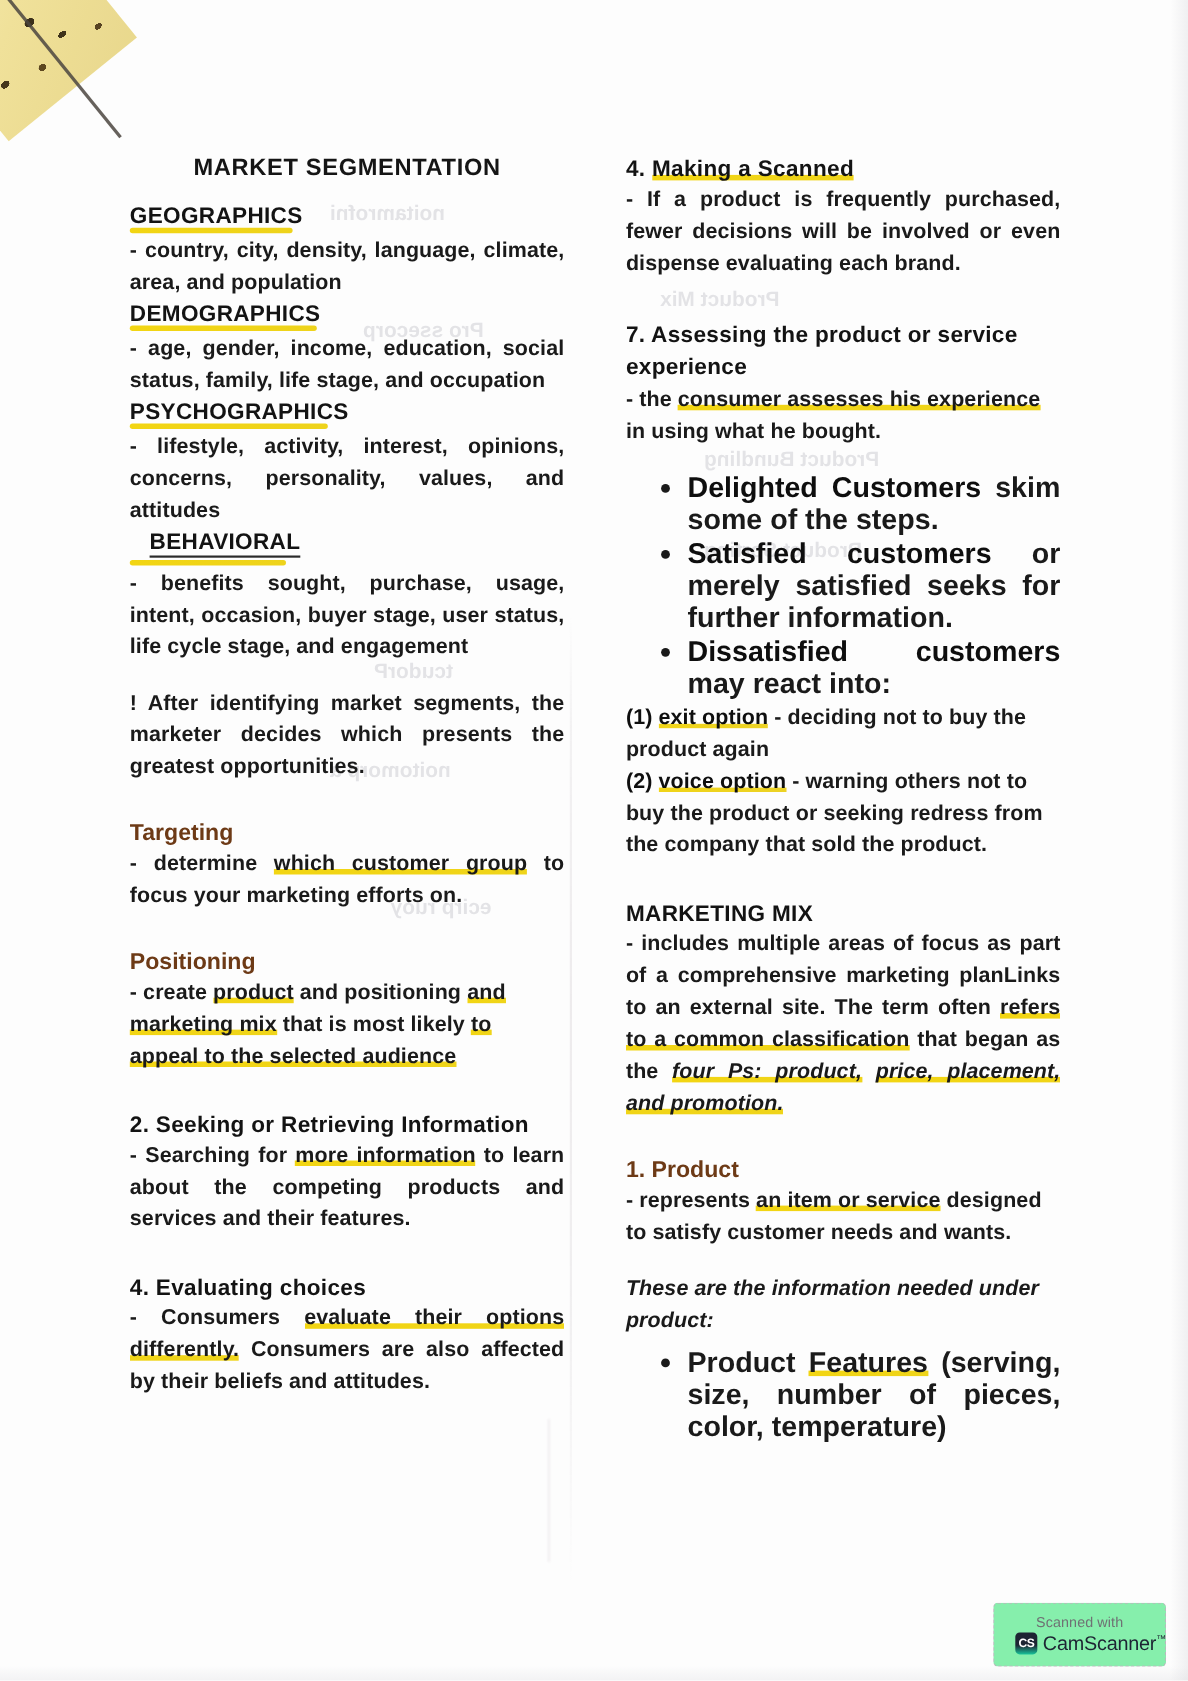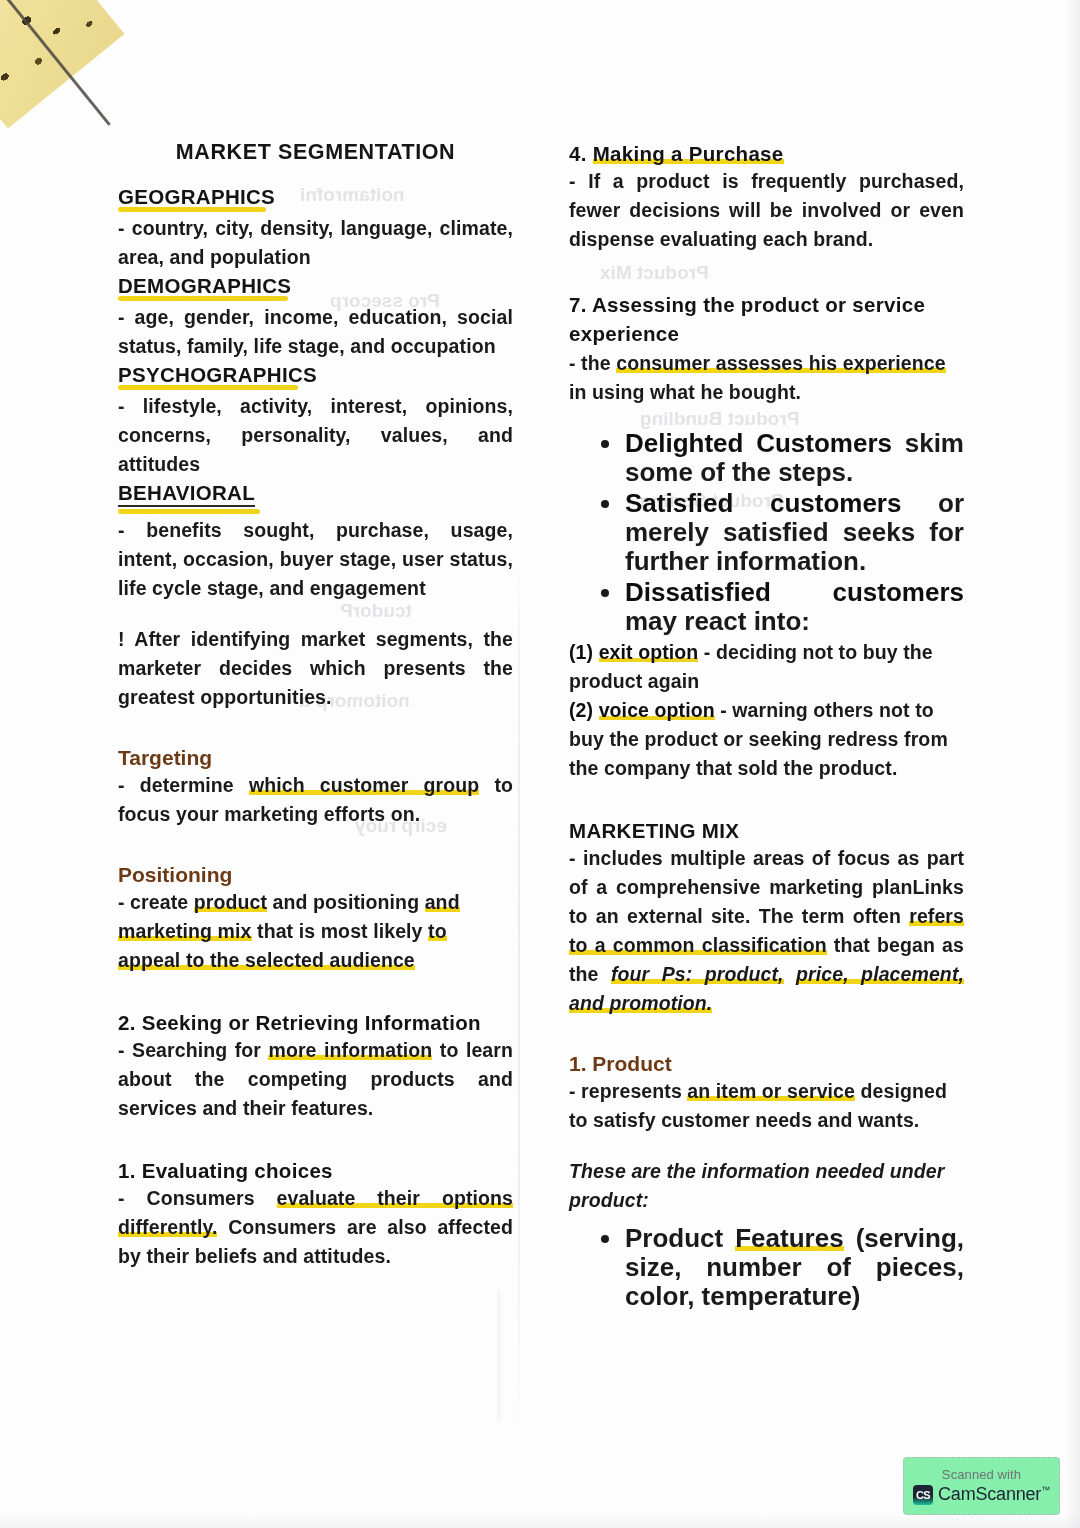--- a/index.html
+++ b/index.html
@@ -227,22 +227,22 @@
     gap: 2px;
   }
   .cam-top {
     font-size: 13px;
     color: #6f7174;
     font-family: "Liberation Sans", sans-serif;
     letter-spacing: 0.1px;
   }
   .cam-bot {
     display: flex;
-    align-items: center;
     gap: 5px;
+    padding-left: 20px;
   }
   .cam-badge {
     width: 20px; height: 20px;
     border-radius: 4px;
     background: linear-gradient(to bottom, #1d2433 0%, #1d2433 58%, #18c39a 100%);
     color: #fff;
     font-size: 11px;
     font-weight: 800;
     display: flex;
     align-items: center;
@@ -300,21 +300,21 @@
       <p class="body">- age, gender, income, education, social status,     family,     life     stage,     and occupation</p>
     </div>
 
     <div>
       <div class="head-plain">PSYCHOGRAPHICS</div>
       <div class="mark-under" style="width:180px;"></div>
       <p class="body">-  lifestyle,  activity,  interest,  opinions, concerns,    personality,    values,    and attitudes</p>
     </div>
 
     <div>
-      <div class="head-plain ul-dark" style="display:inline-block;">BEHAVIORAL</div>
+      <div class="head-plain ul-dark" style="display:inline-block;margin-left:18px;">BEHAVIORAL</div>
       <div class="mark-under" style="width:142px; margin-top:1px;"></div>
       <p class="body">-  benefits  sought,  purchase,  usage, intent,    occasion,  buyer  stage,  user status, life cycle stage, and engagement</p>
     </div>
 
     <div class="gap-m"></div>
 
     <p class="body">! After identifying market segments, the marketer  decides  which  presents  the greatest opportunities.</p>
 
     <div class="gap-l"></div>
 
@@ -333,30 +333,30 @@
     <div class="gap-l"></div>
 
     <div>
       <div class="head-plain" style="font-size:20.5px;">2. Seeking or Retrieving Information</div>
       <p class="body"><span>- Searching for </span><span class="hl">more information</span><span> to learn about the competing products and services and their features.</span></p>
     </div>
 
     <div class="gap-l"></div>
 
     <div>
-      <div class="head-plain" style="font-size:20.5px;">1. Evaluating choices</div>
+      <div class="head-plain" style="font-size:20.5px;">4. Evaluating choices</div>
       <p class="body"><span>-  Consumers  </span><span class="hl">evaluate  their  options differently.</span><span> Consumers are also affected by their beliefs and attitudes.</span></p>
     </div>
 
   </div>
 
   <div class="col col-right">
 
     <div>
-      <div class="head-plain" style="font-size:20.5px;"><span>4. </span><span class="hl">Making a Purchase</span></div>
+      <div class="head-plain" style="font-size:20.5px;"><span>4. </span><span class="hl">Making a Scanned</span></div>
       <p class="body">- If a product is frequently purchased, fewer decisions will be involved or even dispense evaluating each brand.</p>
     </div>
 
     <div class="gap-l"></div>
 
     <div>
       <div class="head-plain" style="font-size:20.5px; line-height:29px;">7.  Assessing  the  product  or  service experience</div>
       <p class="body nojust"><span>- the </span><span class="hl">consumer assesses his experience</span><span> in using what he bought.</span></p>
     </div>
 

